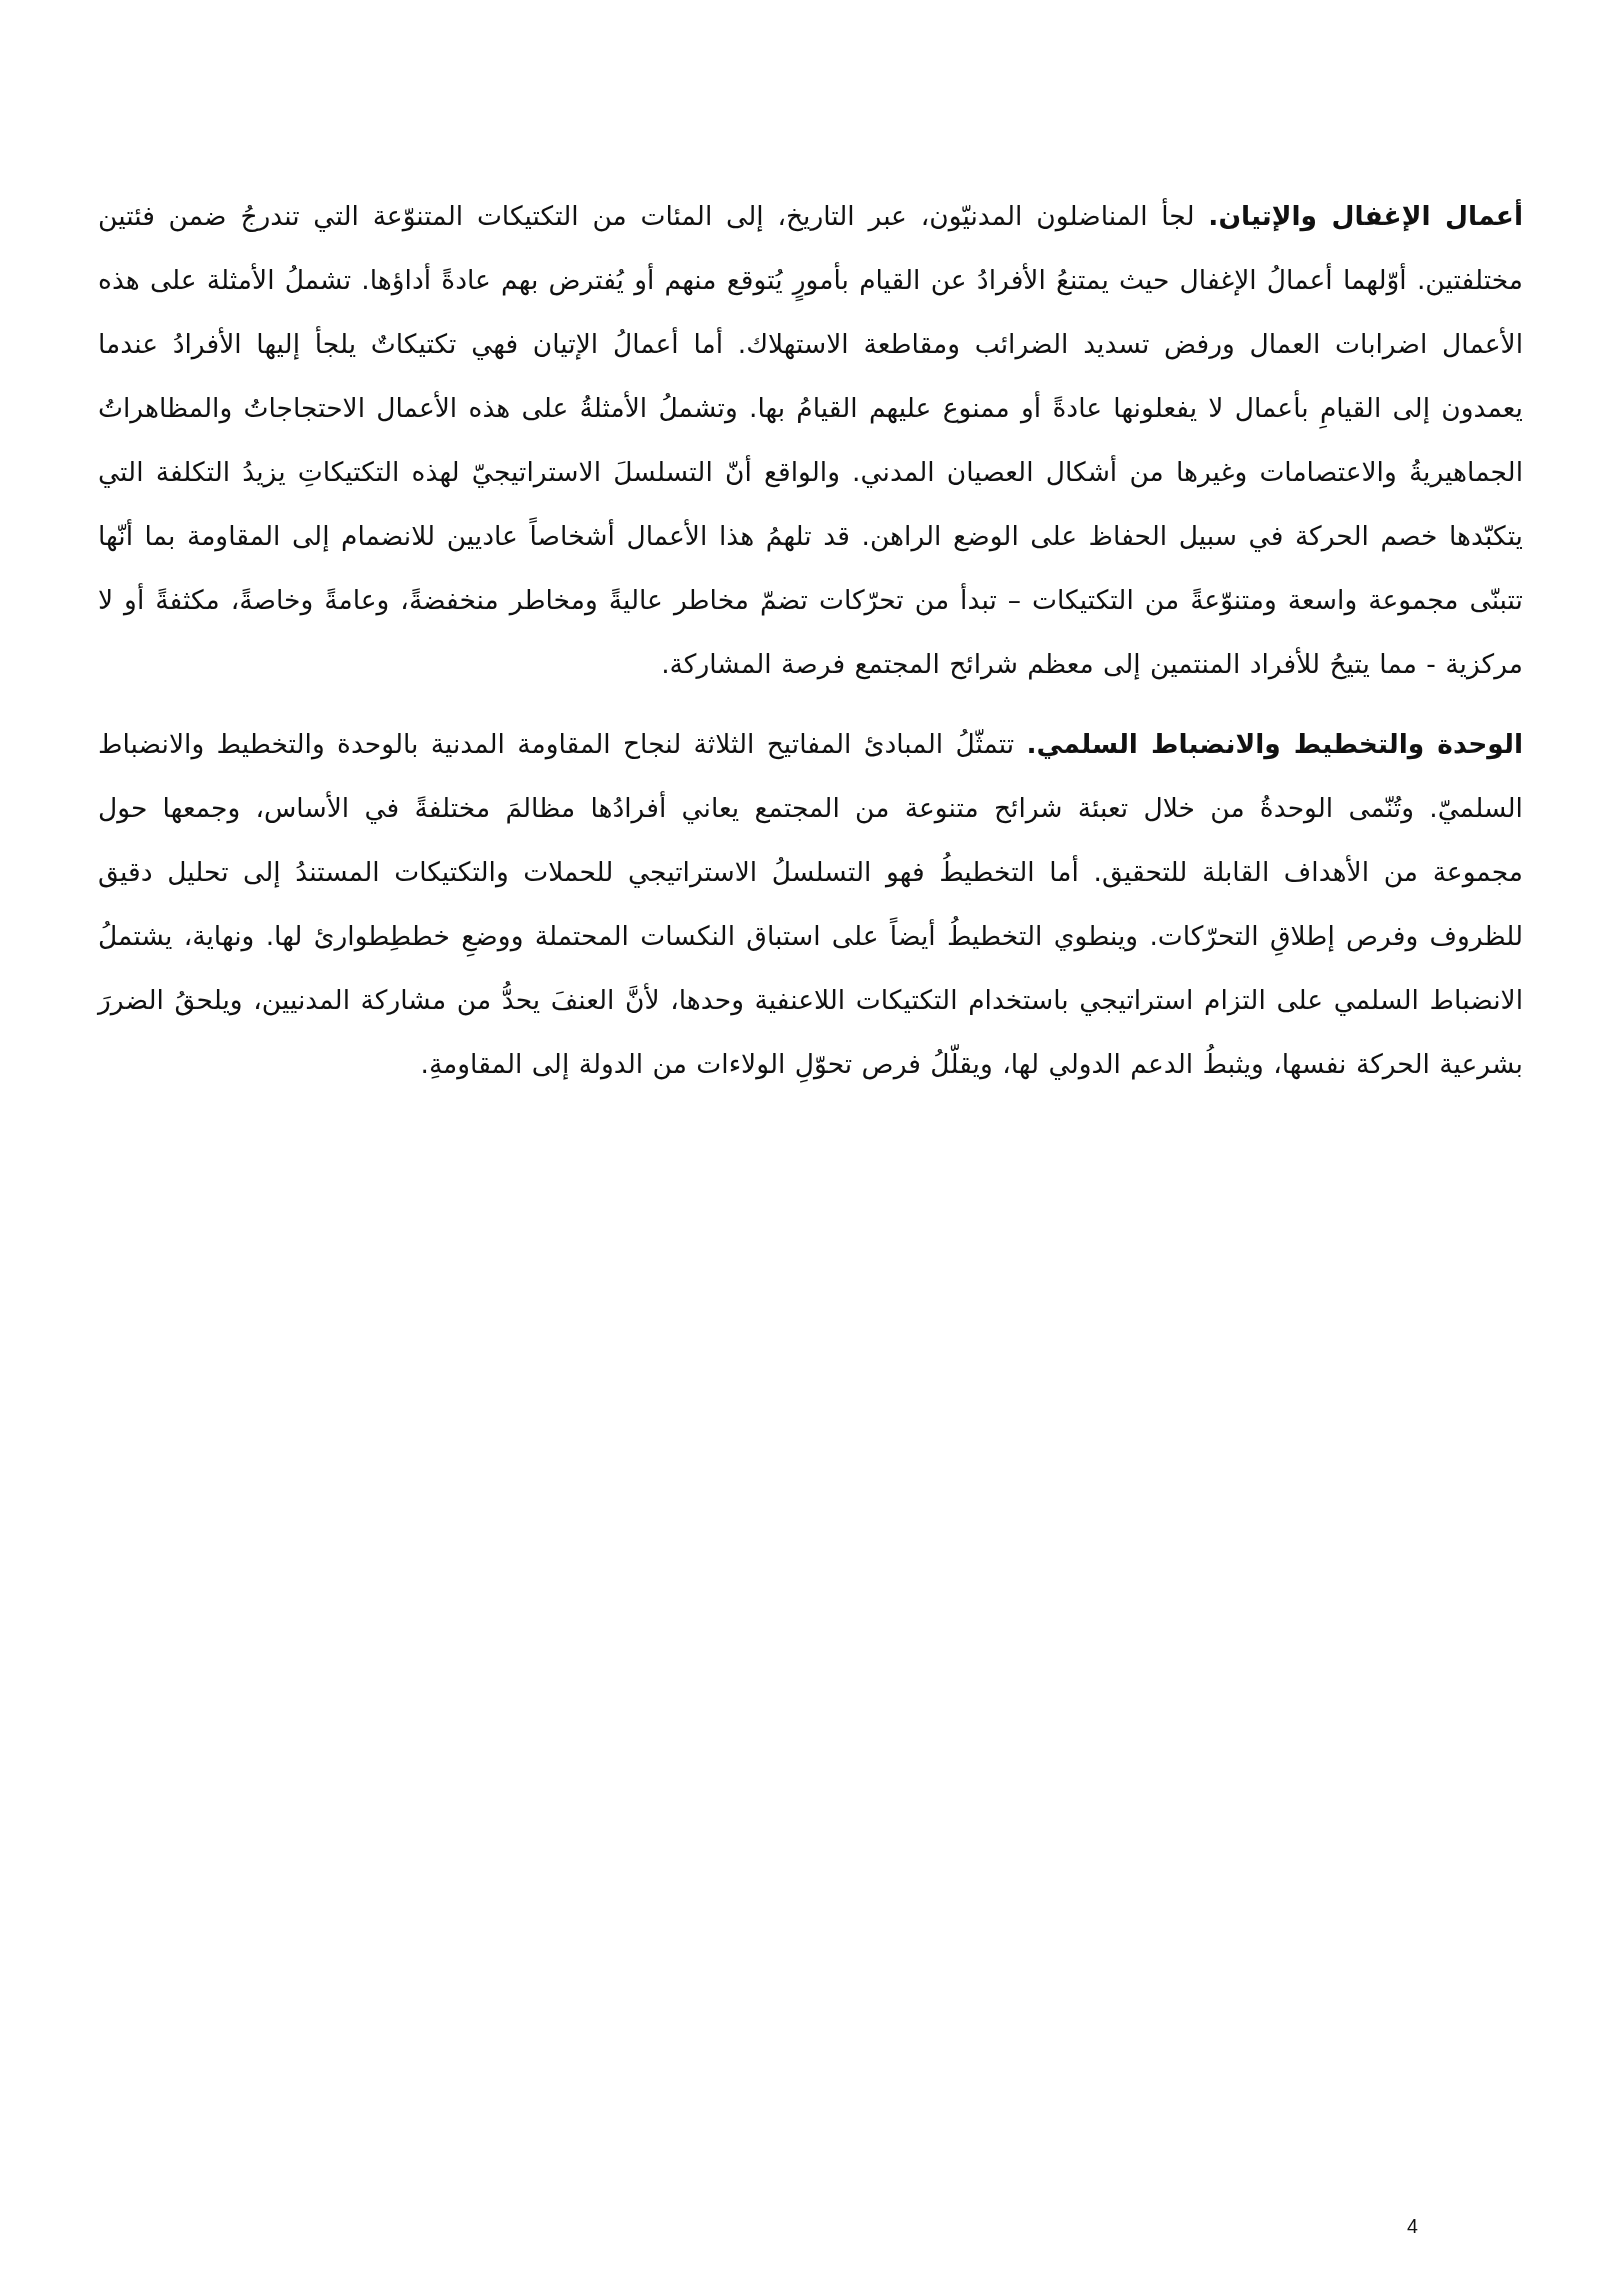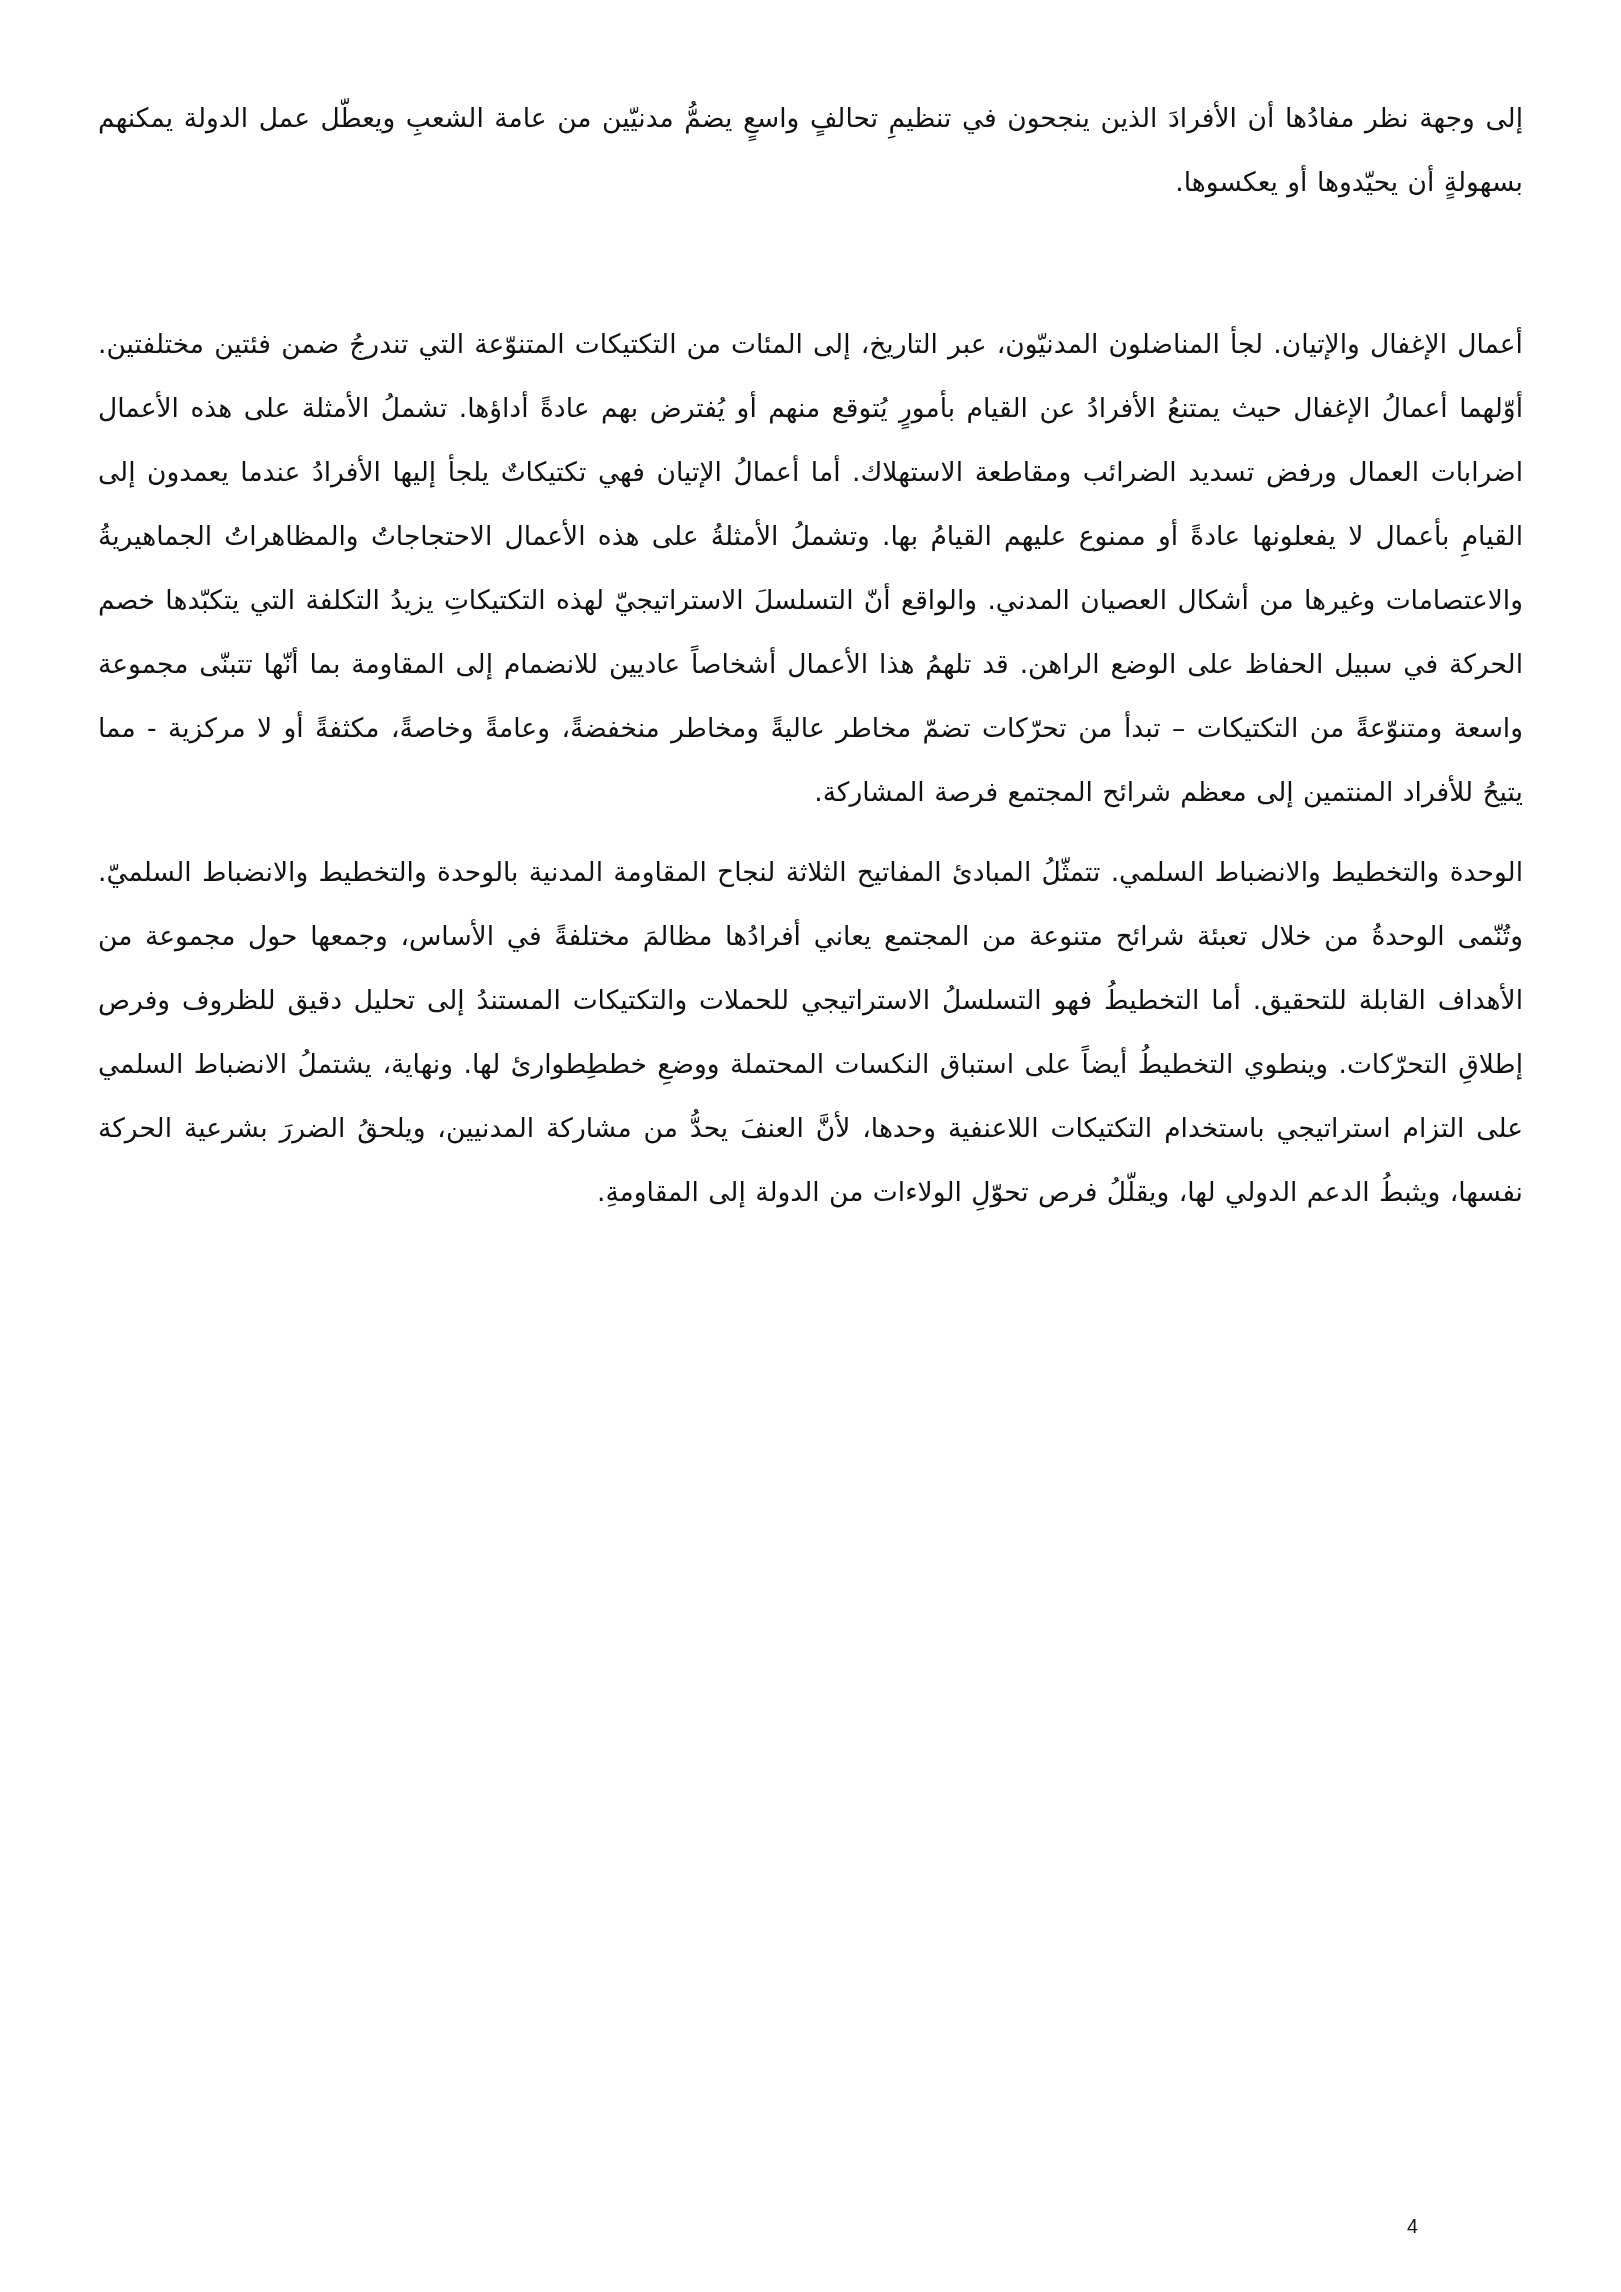--- a/index.html
+++ b/index.html
@@ -26,39 +26,36 @@
       margin: 0;
       font-size: 26.5px;
       line-height: 64px;
       text-align: justify;
       text-align-last: right;
       word-spacing: 1px;
     }
     .gap-large { height: 98px; }
     .gap-small { height: 15.7px; }
     .lead {
-      font-weight: normal;
+      font-weight: bold;
     }
     .page-number {
       position: absolute;
       left: 1407px;
       top: 2215px;
       font-family: "Liberation Sans", sans-serif;
       font-size: 19.6px;
       color: #111111;
       direction: ltr;
     }
   </style>
 </head>
 <body>
 
 <div class="page">
-  <p class="para">
-    <span class="lead"></span><span>إلى وجهة نظر مفادُها أن الأفرادَ الذين ينجحون في تنظيمِ تحالفٍ واسعٍ يضمُّ مدنيّين من عامة الشعبِ ويعطّل عمل الدولة يمكنهم بسهولةٍ أن يحيّدوها أو يعكسوها.</span>
-  </p>
   <div class="gap-large"></div>
   <p class="para">
     <span class="lead">أعمال الإغفال والإتيان.</span><span> لجأ المناضلون المدنيّون، عبر التاريخ، إلى المئات من التكتيكات المتنوّعة التي تندرجُ ضمن فئتين مختلفتين. أوّلهما أعمالُ الإغفال حيث يمتنعُ الأفرادُ عن القيام بأمورٍ يُتوقع منهم أو يُفترض بهم عادةً أداؤها. تشملُ الأمثلة على هذه الأعمال اضرابات العمال ورفض تسديد الضرائب ومقاطعة الاستهلاك. أما أعمالُ الإتيان فهي تكتيكاتٌ يلجأ إليها الأفرادُ عندما يعمدون إلى القيامِ بأعمال لا يفعلونها عادةً أو ممنوع عليهم القيامُ بها. وتشملُ الأمثلةُ على هذه الأعمال الاحتجاجاتُ والمظاهراتُ الجماهيريةُ والاعتصامات وغيرها من أشكال العصيان المدني. والواقع أنّ التسلسلَ الاستراتيجيّ لهذه التكتيكاتِ يزيدُ التكلفة التي يتكبّدها خصم الحركة في سبيل الحفاظ على الوضع الراهن. قد تلهمُ هذا الأعمال أشخاصاً عاديين للانضمام إلى المقاومة بما أنّها تتبنّى مجموعة واسعة ومتنوّعةً من التكتيكات – تبدأ من تحرّكات تضمّ مخاطر عاليةً ومخاطر منخفضةً، وعامةً وخاصةً، مكثفةً أو لا مركزية - مما يتيحُ للأفراد المنتمين إلى معظم شرائح المجتمع فرصة المشاركة.</span>
   </p>
   <div class="gap-small"></div>
   <p class="para">
     <span class="lead">الوحدة والتخطيط والانضباط السلمي.</span><span>  تتمثّلُ المبادئ المفاتيح الثلاثة لنجاح المقاومة المدنية بالوحدة والتخطيط والانضباط السلميّ. وتُنّمى الوحدةُ من خلال تعبئة شرائح متنوعة من المجتمع يعاني أفرادُها مظالمَ مختلفةً في الأساس، وجمعها حول مجموعة من الأهداف القابلة للتحقيق. أما التخطيطُ فهو التسلسلُ الاستراتيجي للحملات والتكتيكات المستندُ إلى تحليل دقيق للظروف وفرص إطلاقِ التحرّكات. وينطوي التخطيطُ أيضاً على استباق النكسات المحتملة ووضعِ خططِطوارئ لها. ونهاية، يشتملُ الانضباط السلمي على التزام استراتيجي باستخدام التكتيكات اللاعنفية وحدها، لأنَّ العنفَ يحدُّ من مشاركة المدنيين، ويلحقُ الضررَ بشرعية الحركة نفسها، ويثبطُ الدعم الدولي لها، ويقلّلُ فرص تحوّلِ الولاءات من الدولة إلى المقاومةِ.</span>
   </p>
 </div>
 

